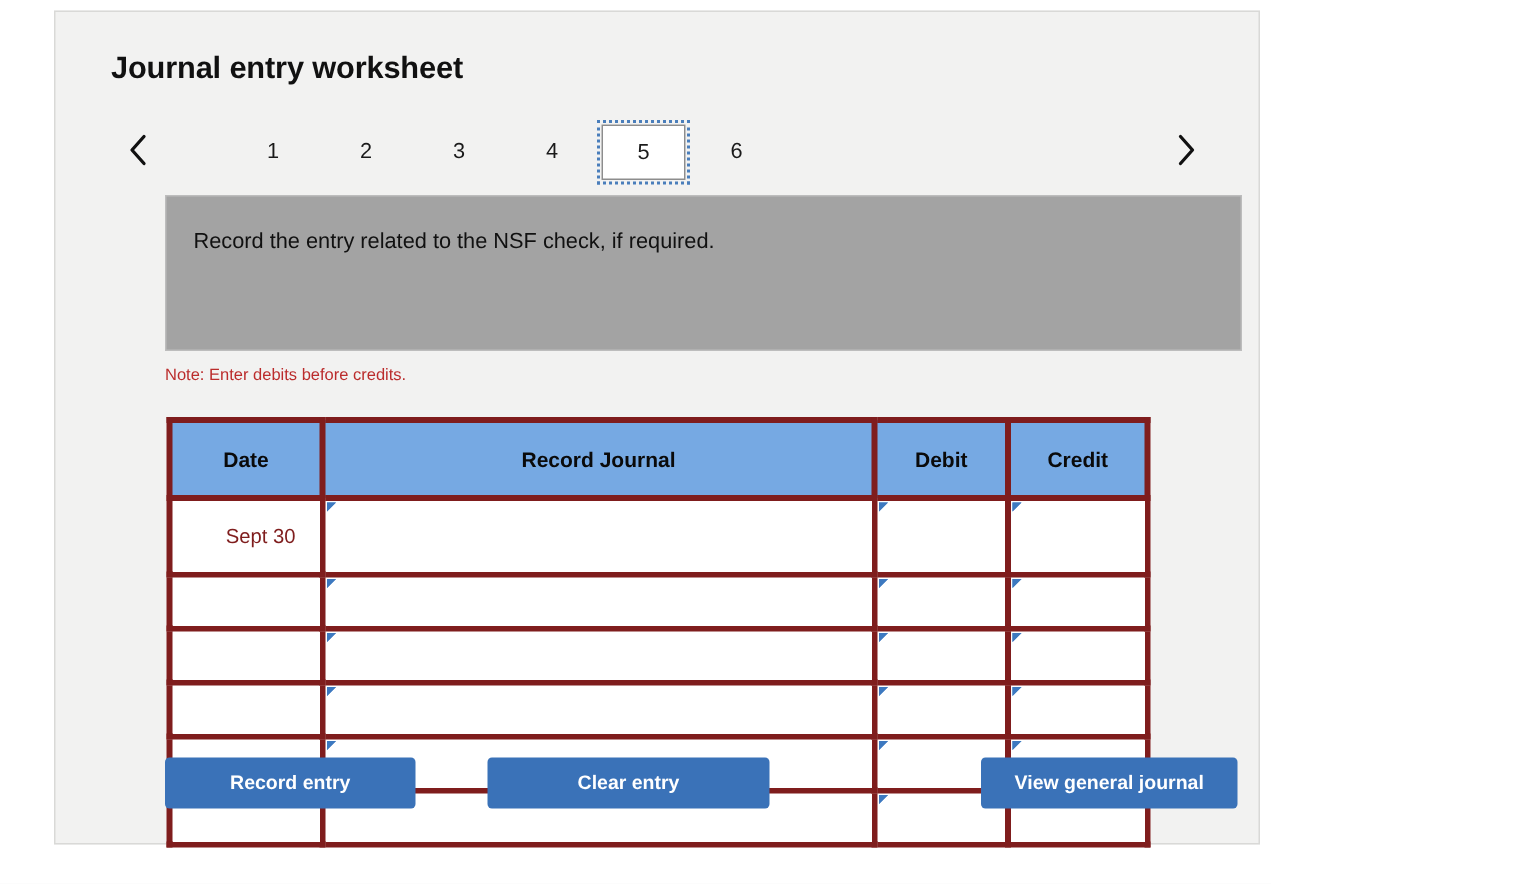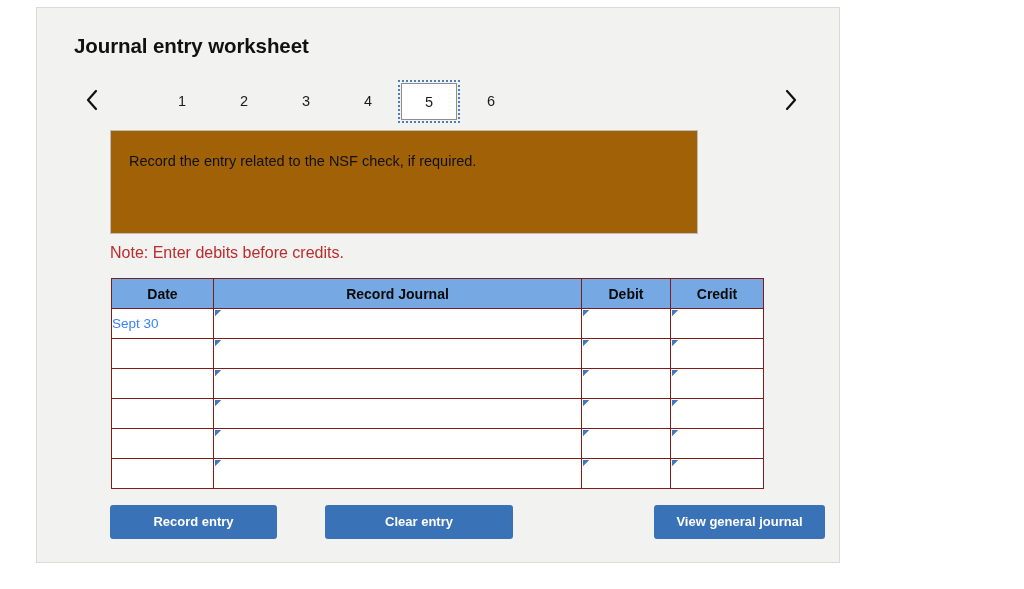--- a/index.html
+++ b/index.html
@@ -76,59 +76,59 @@
     outline: 2px dotted #4a7ebb;
     outline-offset: 1px;
     z-index: 5;
   }
 
   
   #instruction-box {
     position: absolute;
     left: 73px;
     top: 122px;
-    width: 588px;
+    width: 718px;
     height: 104px;
-    background: #a16207;
+    background: #a3a3a3;
     border: 1px solid #bdbdbd;
     box-sizing: border-box;
   }
   #instruction-text {
     position: absolute;
     left: 18px;
     top: 20px;
     right: 14px;
     font-size: 14.5px;
     color: #111111;
     line-height: 1.4;
   }
 
   #note {
     position: absolute;
     left: 73px;
     top: 236px;
-    font-size: 16px;
+    font-size: 11px;
     color: #bb2c2c;
     white-space: nowrap;
   }
 
   
   #journal-table {
     position: absolute;
     left: 74px;
     top: 270px;
     width: 652px;
     border-collapse: collapse;
     table-layout: fixed;
     background: #ffffff;
   }
   #journal-table th,
   #journal-table td {
-    border: 1px solid #7f1d1d;
-    padding: 0;
+    border: 4px solid #7f1d1d;
+    padding: 16px;
     box-sizing: border-box;
   }
   #journal-table thead th {
     background: #76a9e3;
     height: 30px;
     font-size: 14px;
     font-weight: bold;
     color: #0a0a0a;
     text-align: center;
   }
@@ -137,23 +137,23 @@
     background: #ffffff;
     position: relative;
     vertical-align: middle;
   }
   .col-date   { width: 102px; }
   .col-gj     { width: 368px; }
   .col-debit  { width: 89px; }
   .col-credit { width: 93px; }
 
   .date-cell {
-    text-align: left;
+    text-align: right;
     font-size: 13.5px;
-    color: #3b82f6;
+    color: #7f1d1d;
   }
 
   
   .picker {
     position: absolute;
     left: 1px;
     top: 1px;
     width: 0;
     height: 0;
     border-top: 6px solid #3d79c0;

